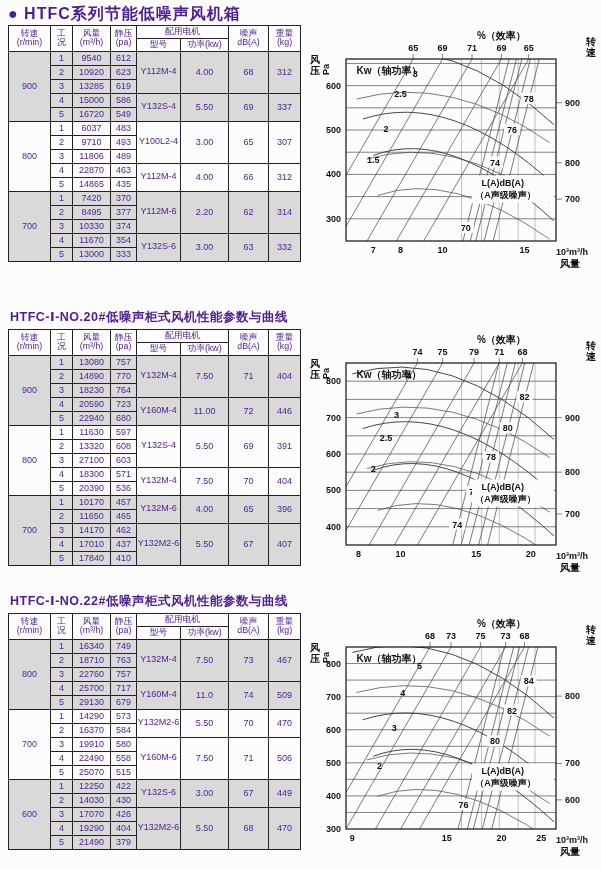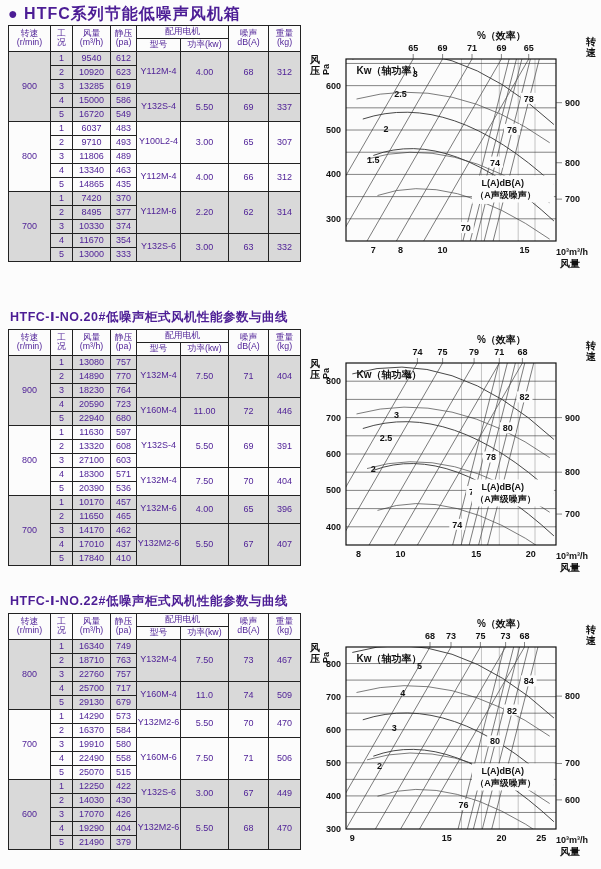--- a/index.html
+++ b/index.html
@@ -113,21 +113,21 @@
               <td class="">9710</td>
               <td class="">493</td>
             </tr>
             <tr>
               <td class="">3</td>
               <td class="">11806</td>
               <td class="">489</td>
             </tr>
             <tr>
               <td class="">4</td>
-              <td class="">13340</td>
+              <td class="">22870</td>
               <td class="">463</td>
               <td rowspan="2" class="model-cell">Y112M-4</td>
               <td rowspan="2" class="">4.00</td>
               <td rowspan="2" class="">66</td>
               <td rowspan="2" class="">312</td>
             </tr>
             <tr>
               <td class="">5</td>
               <td class="">14865</td>
               <td class="">435</td>

